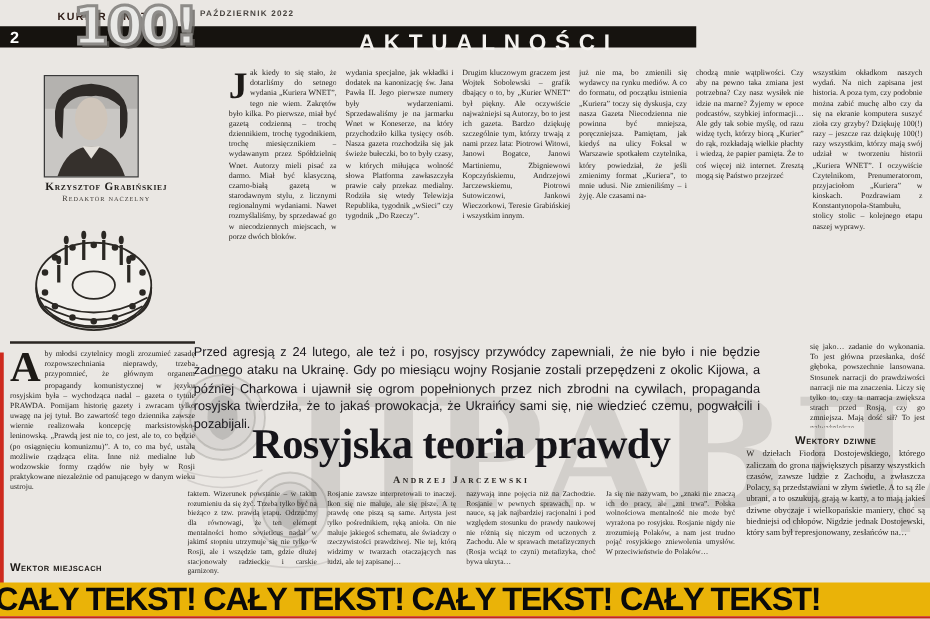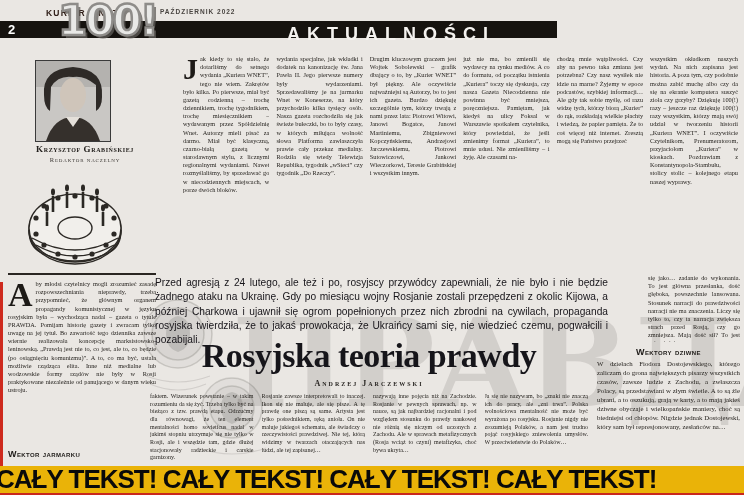--- a/index.html
+++ b/index.html
@@ -180,21 +180,21 @@
         <path d="M96 104 Q107 106 107 120 Q107 132 96 136 Q85 132 85 120 Q85 106 96 104 Z"></path>
       </g>
       <g stroke="rgba(40,38,35,.14)" fill="none" stroke-width="1.2">
         <path d="M10 88 Q42 100 74 88 M14 96 Q42 108 70 96"></path>
         <path d="M62 160 Q96 172 130 160"></path>
       </g>
     </svg>
   </div>
 
   <div class="left-col dropcap-a">Aby młodsi czytelnicy mogli zrozumieć zasadę rozpowszechniania nieprawdy, trzeba przypomnieć, że głównym organem propagandy komunistycznej w języku rosyjskim była – wychodząca nadal – gazeta o tytule PRAWDA. Pomijam historię gazety i zwracam tylko uwagę na jej tytuł. Bo zawartość tego dziennika zawsze wiernie realizowała koncepcję marksistowsko-leninowską. „Prawdą jest nie to, co jest, ale to, co będzie (po osiągnięciu komunizmu)”. A to, co ma być, ustala możliwie rządząca elita. Inne niż medialne lub wodzowskie formy rządów nie były w Rosji praktykowane niezależnie od panującego w danym wieku ustroju.</div>
-  <div class="kicker kicker-left">Wektor jarmarku</div>
+  <div class="kicker kicker-left">Wektor miejscach</div>
 
   <div class="lede">Przed agresją z 24 lutego, ale też i po, rosyjscy przywódcy zapewniali, że nie było i nie będzie żadnego ataku na Ukrainę. Gdy po miesiącu wojny Rosjanie zostali przepędzeni z okolic Kijowa, a później Charkowa i ujawnił się ogrom popełnionych przez nich zbrodni na cywilach, propaganda rosyjska twierdziła, że to jakaś prowokacja, że Ukraińcy sami się, nie wiedzieć czemu, pogwałcili i pozabijali.</div>
 
   <div class="headline">Rosyjska teoria prawdy</div>
   <div class="byline">Andrzej Jarczewski</div>
 
   <div class="article-row">
     <div class="acol">faktem. Wizerunek powstanie – w takim rozumieniu da się żyć. Trzeba tylko być na bieżąco z tzw. prawdą etapu. Odrzućmy dla równowagi, że ten element mentalności homo sovieticus nadal w jakimś stopniu utrzymuje się nie tylko w Rosji, ale i wszędzie tam, gdzie dłużej stacjonowały radzieckie i carskie garnizony.</div>
     <div class="acol">Rosjanie zawsze interpretowali to inaczej. Ikon się nie maluje, ale się pisze. A tę prawdę one piszą są same. Artysta jest tylko pośrednikiem, ręką anioła. On nie maluje jakiegoś schematu, ale świadczy o rzeczywistości prawdziwej. Nie tej, którą widzimy w twarzach otaczających nas ludzi, ale tej zapisanej…</div>
     <div class="acol">nazywają inne pojęcia niż na Zachodzie. Rosjanie w pewnych sprawach, np. w nauce, są jak najbardziej racjonalni i pod względem stosunku do prawdy naukowej nie różnią się niczym od uczonych z Zachodu. Ale w sprawach metafizycznych (Rosja wciąż to czyni) metafizyka, choć bywa ukryta…</div>

